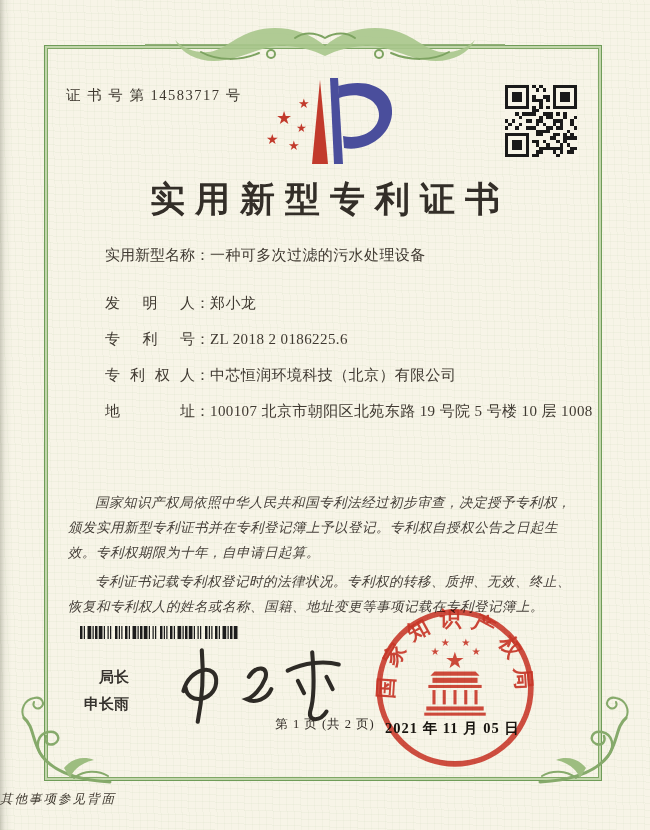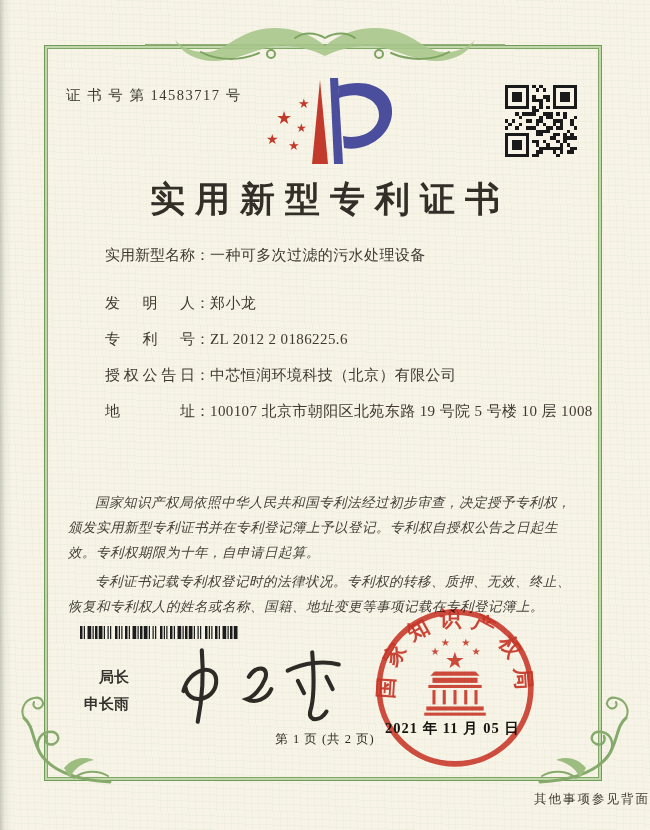--- a/index.html
+++ b/index.html
@@ -30,22 +30,22 @@
   .paras{position:absolute;left:64px;top:486px;width:524px;font-size:13.5px;line-height:1.86;
     color:#46403a;font-style:italic;}
   .paras p{margin:4px;text-indent:2em;letter-spacing:.5px;}
   .barcode{position:absolute;left:80px;top:626px;width:158px;height:13px;}
   .director{position:absolute;left:84px;top:663px;font-family:"Liberation Sans","DejaVu Sans",sans-serif;
     font-size:15px;font-weight:bold;color:#37342f;line-height:27px;text-align:right;}
   .sig{position:absolute;left:152px;top:640px;width:210px;height:92px;}
   .seal{position:absolute;left:373px;top:606px;width:164px;height:164px;mix-blend-mode:multiply;}
   .seal-date{position:absolute;left:385px;top:719px;font-size:14.5px;font-weight:bold;color:#17140f;
     letter-spacing:1px;z-index:6;}
-  .page-info{position:absolute;left:0;right:0;top:731px;text-align:center;font-size:12.5px;color:#2f2a24;letter-spacing:1px;}
-  .back-note{position:absolute;left:0;right:0;top:791px;text-align:right;font-size:12.5px;
+  .page-info{position:absolute;left:0;right:0;top:716px;text-align:center;font-size:12.5px;color:#2f2a24;letter-spacing:1px;}
+  .back-note{position:absolute;left:0;right:0;top:791px;text-align:left;font-size:12.5px;font-style:italic;
     color:#403a31;letter-spacing:2px;}
   .ornament-top{position:absolute;left:145px;top:16px;width:360px;height:60px;}
   .corner-bl{position:absolute;left:14px;top:688px;width:100px;height:100px;}
   .corner-br{position:absolute;left:536px;top:688px;width:100px;height:100px;transform:scaleX(-1);}
   svg{display:block;}
 </style>
 </head>
 <body>
 
 <div class="stage">
@@ -221,24 +221,24 @@
   <div class="title">实用新型专利证书</div>
 
   <div class="fields">
     <div class="frow first">
       <span class="flabel">实用新型名称</span><span>：</span><span class="fvalue">一种可多次过滤的污水处理设备</span>
     </div>
     <div class="frow">
       <span class="flabel">发明人</span><span>：</span><span class="fvalue">郑小龙</span>
     </div>
     <div class="frow">
-      <span class="flabel">专利号</span><span>：</span><span class="fvalue">ZL 2012 2 0186225.6</span>
+      <span class="flabel">专利号</span><span>：</span><span class="fvalue">ZL 2018 2 0186225.6</span>
     </div>
     <div class="frow">
-      <span class="flabel">授权公告日</span><span>：</span><span class="fvalue">中芯恒润环境科技（北京）有限公司</span>
+      <span class="flabel">专利权人</span><span>：</span><span class="fvalue">中芯恒润环境科技（北京）有限公司</span>
     </div>
     <div class="frow">
       <span class="flabel">地址</span><span>：</span><span class="fvalue">100107 北京市朝阳区北苑东路 19 号院 5 号楼 10 层 1008</span>
     </div>
   </div>
 
   <div class="paras">
     <p>国家知识产权局依照中华人民共和国专利法经过初步审查，决定授予专利权，颁发实用新型专利证书并在专利登记簿上予以登记。专利权自授权公告之日起生效。专利权期限为十年，自申请日起算。</p>
     <p>专利证书记载专利权登记时的法律状况。专利权的转移、质押、无效、终止、恢复和专利权人的姓名或名称、国籍、地址变更等事项记载在专利登记簿上。</p>
   </div>

